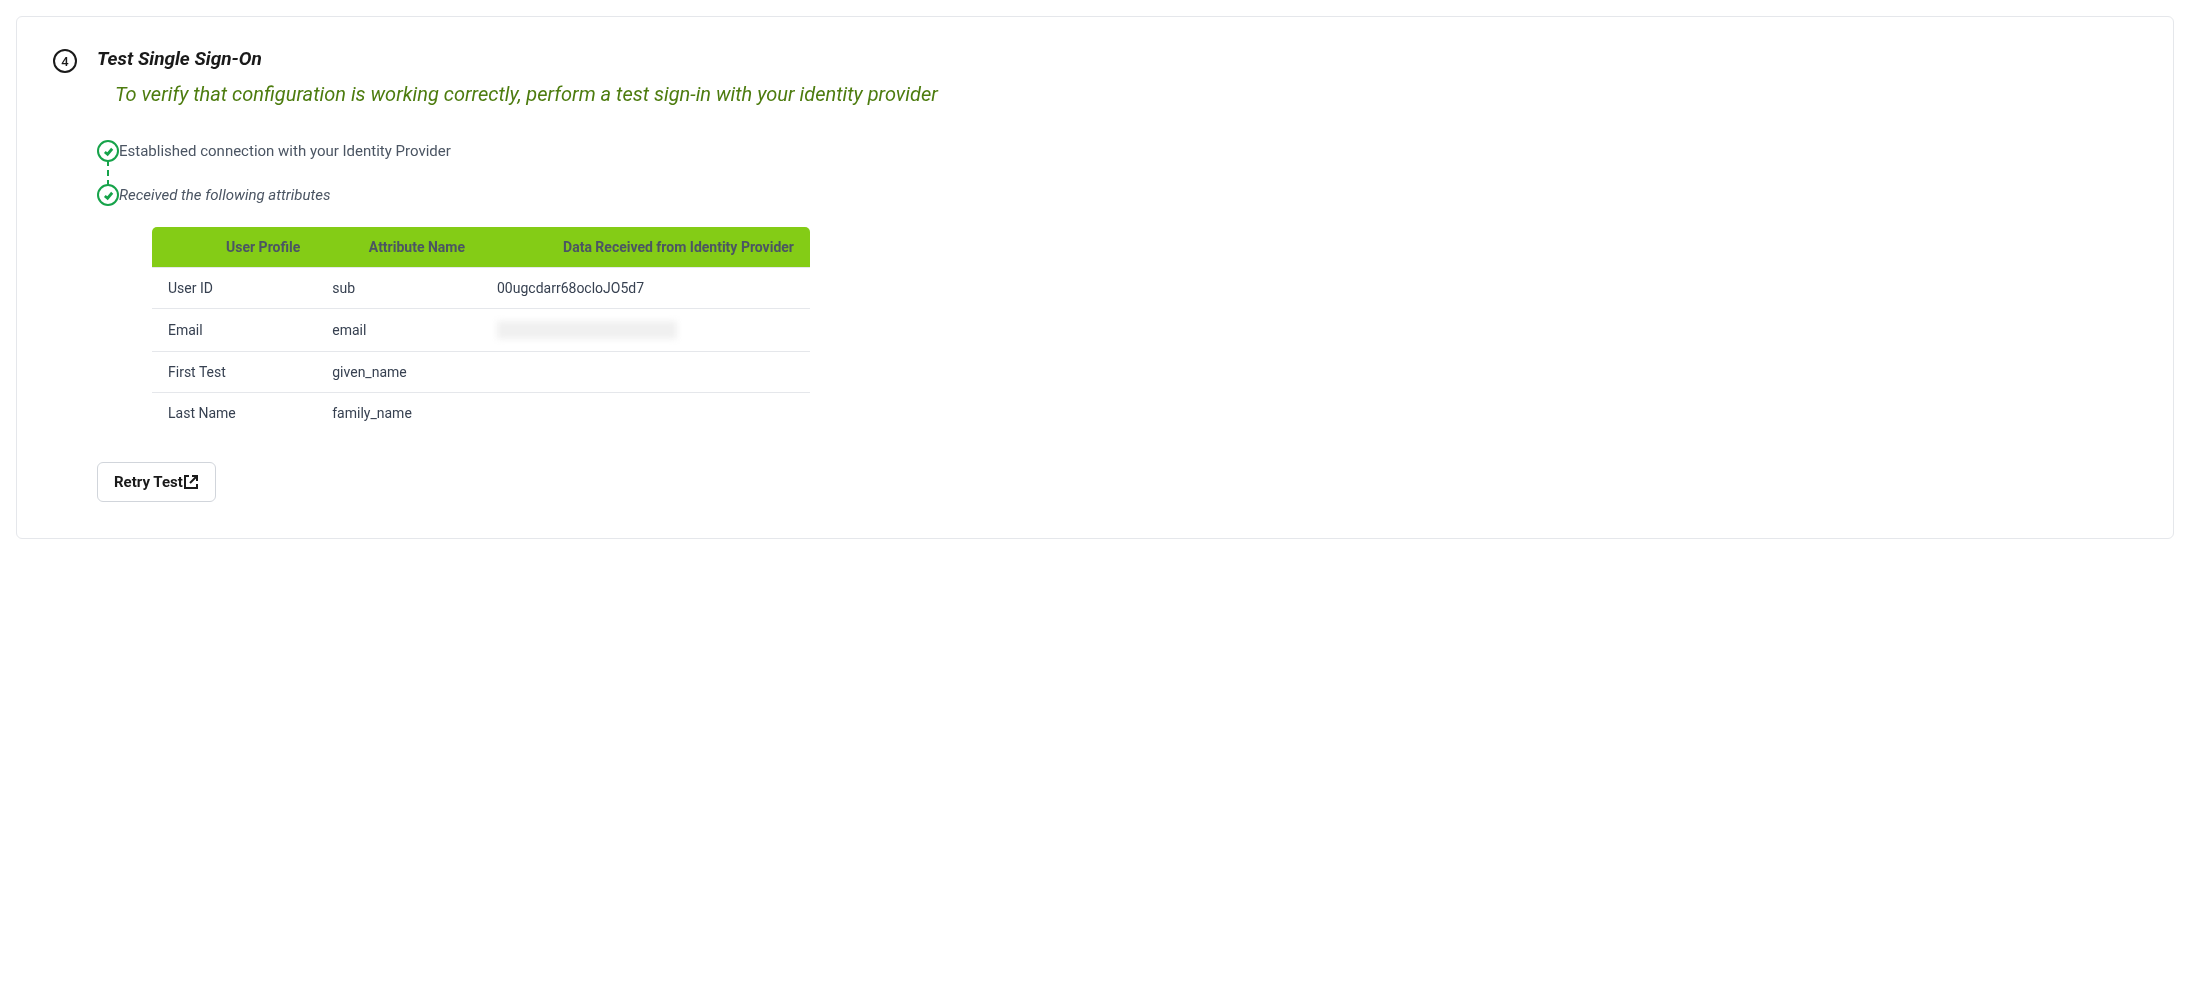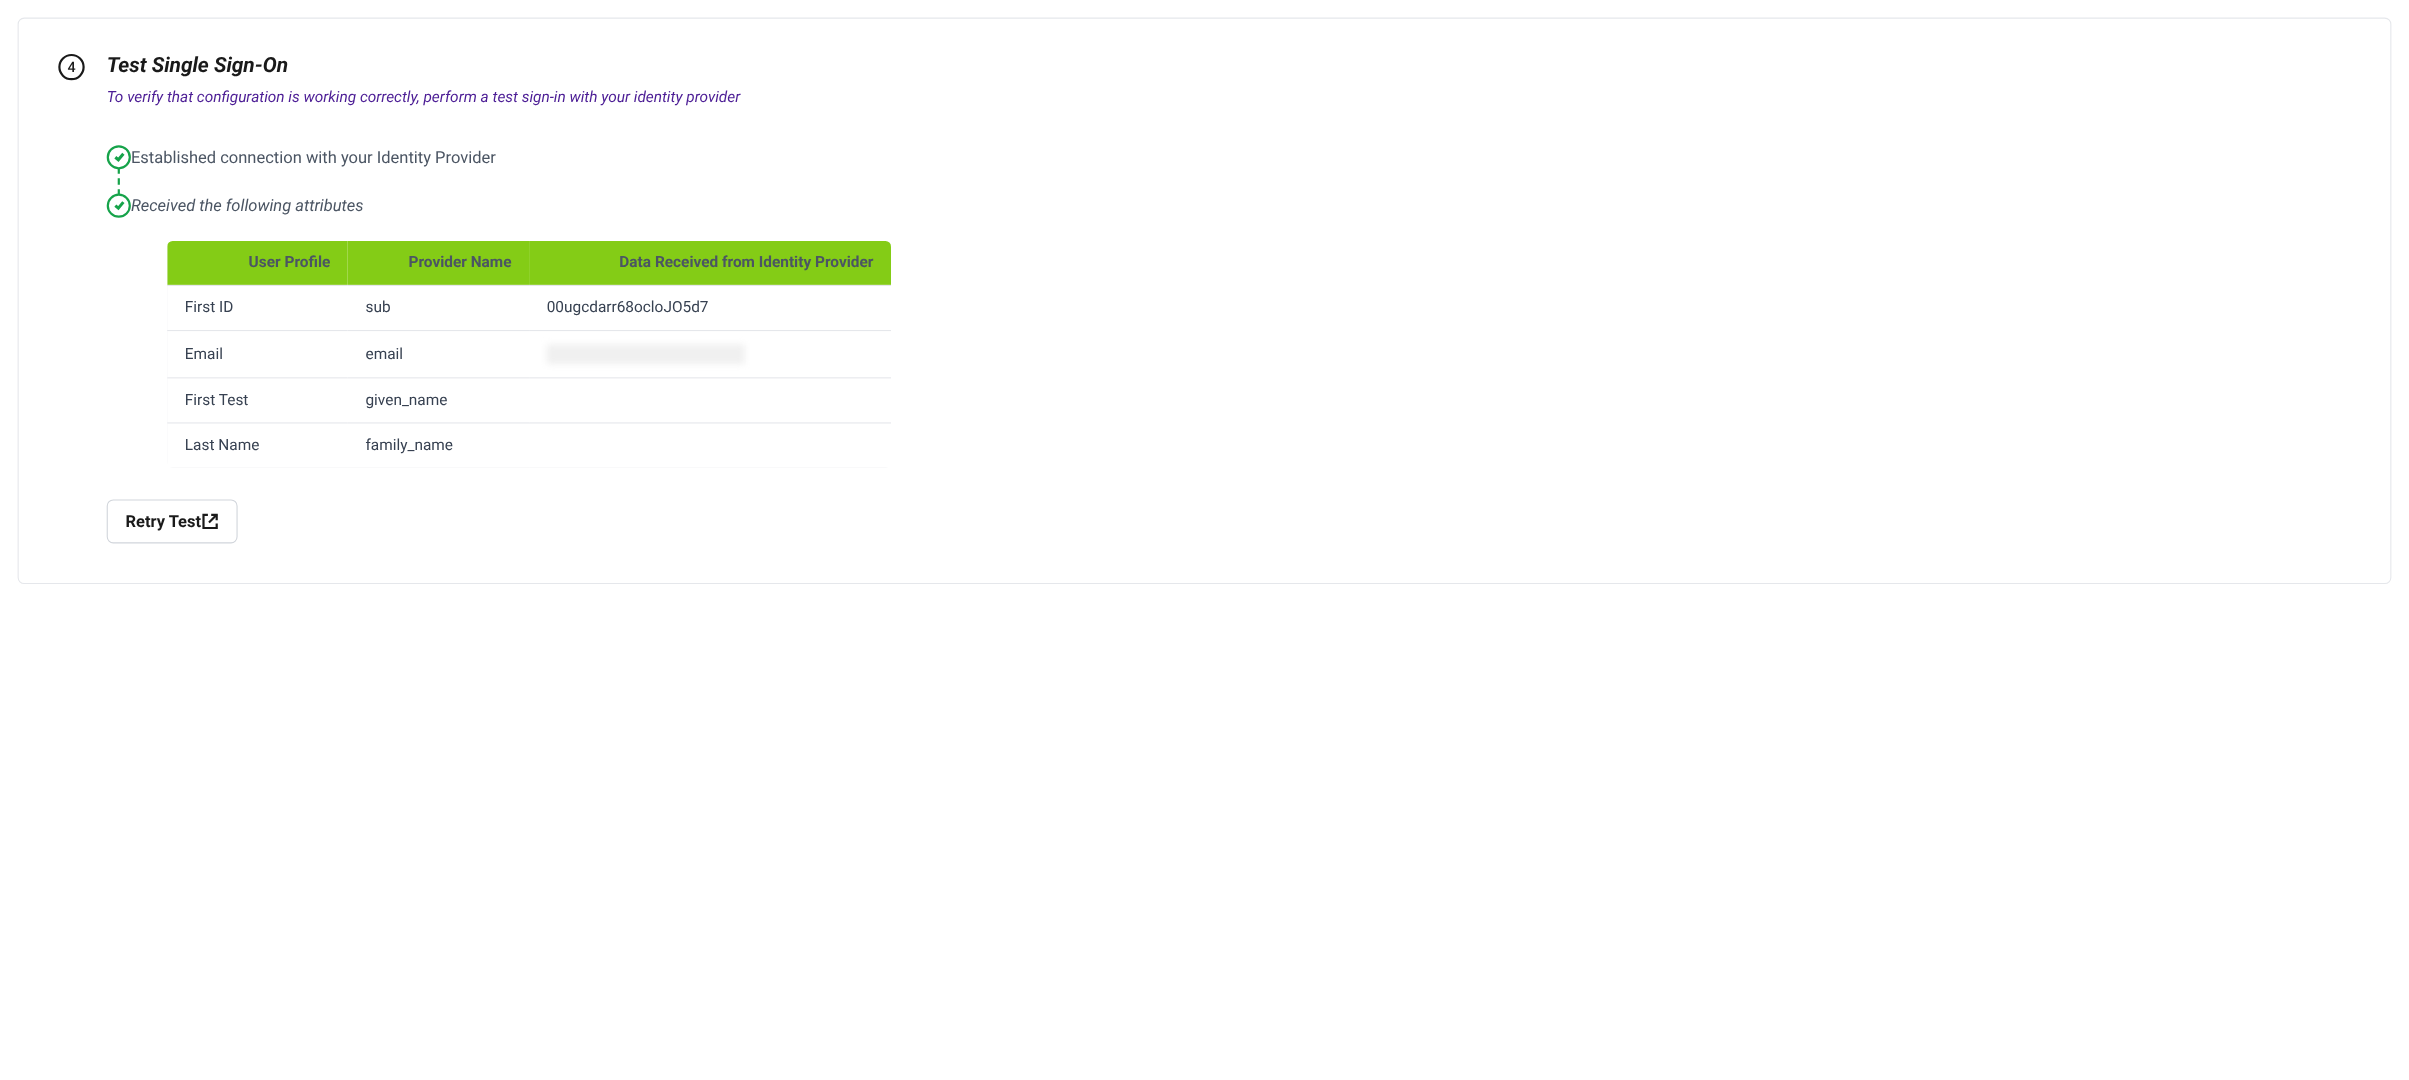--- a/index.html
+++ b/index.html
@@ -41,23 +41,24 @@
       flex: 1;
       font-style: italic;
     }
     .title {
       font-size: 19px;
       font-weight: 700;
       color: #1a1a1a;
       margin-bottom: 10px;
     }
     .subtitle {
-      font-size: 14px;
-      color: #4c1d95;
+      font-size: 20px;
+      color: #4d7c0f;
       line-height: 1.4;
+      margin-left: 18px;
     }
     .status-section {
       margin-top: 32px;
       margin-left: 44px;
       position: relative;
     }
     .status-item {
       display: flex;
       align-items: center;
       position: relative;
@@ -199,27 +200,27 @@
       </div>
       <div class="status-text">Received the following attributes</div>
     </div>
   </div>
 
   <div class="table-wrapper">
     <table>
       <thead>
         <tr>
           <th class="col-profile">User Profile</th>
-          <th class="col-attr">Provider Name</th>
+          <th class="col-attr">Attribute Name</th>
           <th class="col-data">Data Received from Identity Provider</th>
         </tr>
       </thead>
       <tbody>
       <tr>
-            <td>First ID</td>
+            <td>User ID</td>
             <td>sub</td>
             <td>00ugcdarr68ocloJO5d7</td>
           </tr>
           <tr>
             <td>Email</td>
             <td>email</td>
             <td><span class="redacted"></span></td>
           </tr>
           <tr>
             <td>First Test</td>

